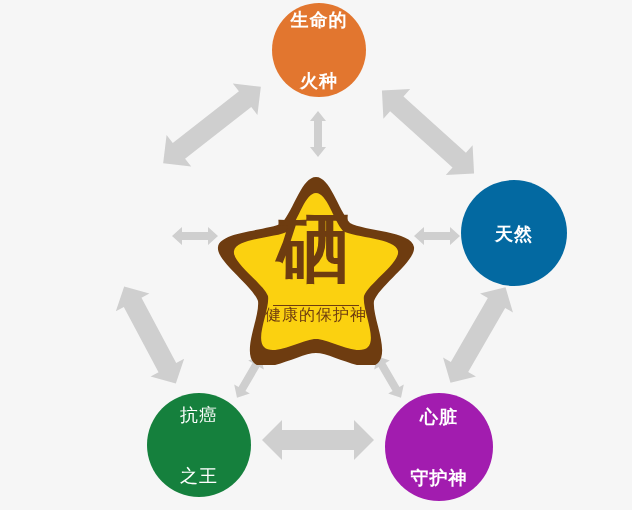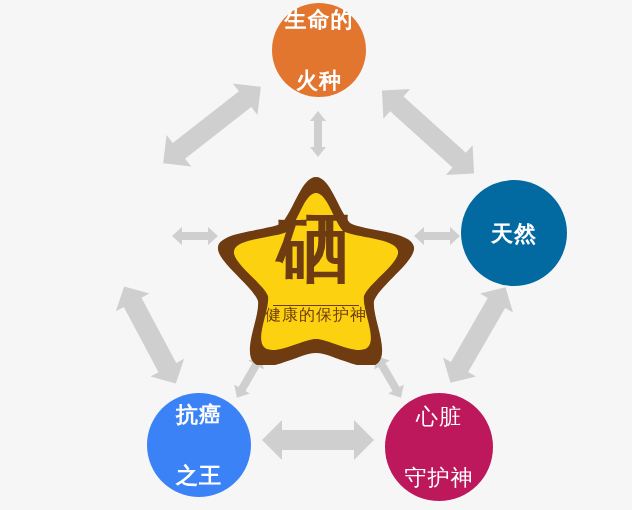--- a/index.html
+++ b/index.html
@@ -8,28 +8,28 @@
       background: #f6f6f6;
       font-family: "DejaVu Sans", "Liberation Sans", sans-serif;
       position: relative;
     }
     #stage { position: absolute; left: 0; top: 0; width: 632px; height: 510px; }
     svg.arrows { position: absolute; left: 0; top: 0; }
     .node {
       position: absolute; border-radius: 50%;
       display: flex; flex-direction: column; justify-content: center;
       color: #ffffff; font-weight: bold; text-align: center;
-      font-size: 22px; line-height: 27px; letter-spacing: 1px; gap: 34px;
+      font-size: 18px; line-height: 27px; letter-spacing: 1px; gap: 34px;
     }
     .node span { display: block; white-space: nowrap; }
     #n-top   { left: 272px; top: 3px;   width: 94px; height: 94px; background: #e2762f; }
     #n-right { left: 461px; top: 180px; width: 106px; height: 106px; background: #0369a1; }
     #n-left  { left: 63px;  top: 178px; width: 104px; height: 104px; background: #89c7da; font-weight: normal; }
-    #n-bl    { left: 147px; top: 393px; width: 104px; height: 104px; background: #3b82f6; font-weight: bold; }
-    #n-br    { left: 385px; top: 393px; width: 108px; height: 108px; background: #be185d; font-weight: normal; }
+    #n-bl    { left: 147px; top: 393px; width: 104px; height: 104px; background: #15803d; font-weight: normal; }
+    #n-br    { left: 385px; top: 393px; width: 108px; height: 108px; background: #a21caf; font-weight: bold; }
     svg.star { position: absolute; left: 212px; top: 165px; }
     .star-char {
       position: absolute; left: 264px; top: 205px; width: 100px; text-align: center;
       font-family: "DejaVu Serif", "Liberation Serif", serif;
       font-size: 74px; line-height: 86px; font-weight: bold; color: #6e3c10;
     }
     .star-line { position: absolute; left: 273px; top: 305px; width: 86px; height: 1px; background: #6e3c10; }
     .star-sub {
       position: absolute; left: 262px; top: 308px; width: 108px; text-align: center;
       font-size: 16px; line-height: 14px; color: #6e3c10; letter-spacing: 1px;

